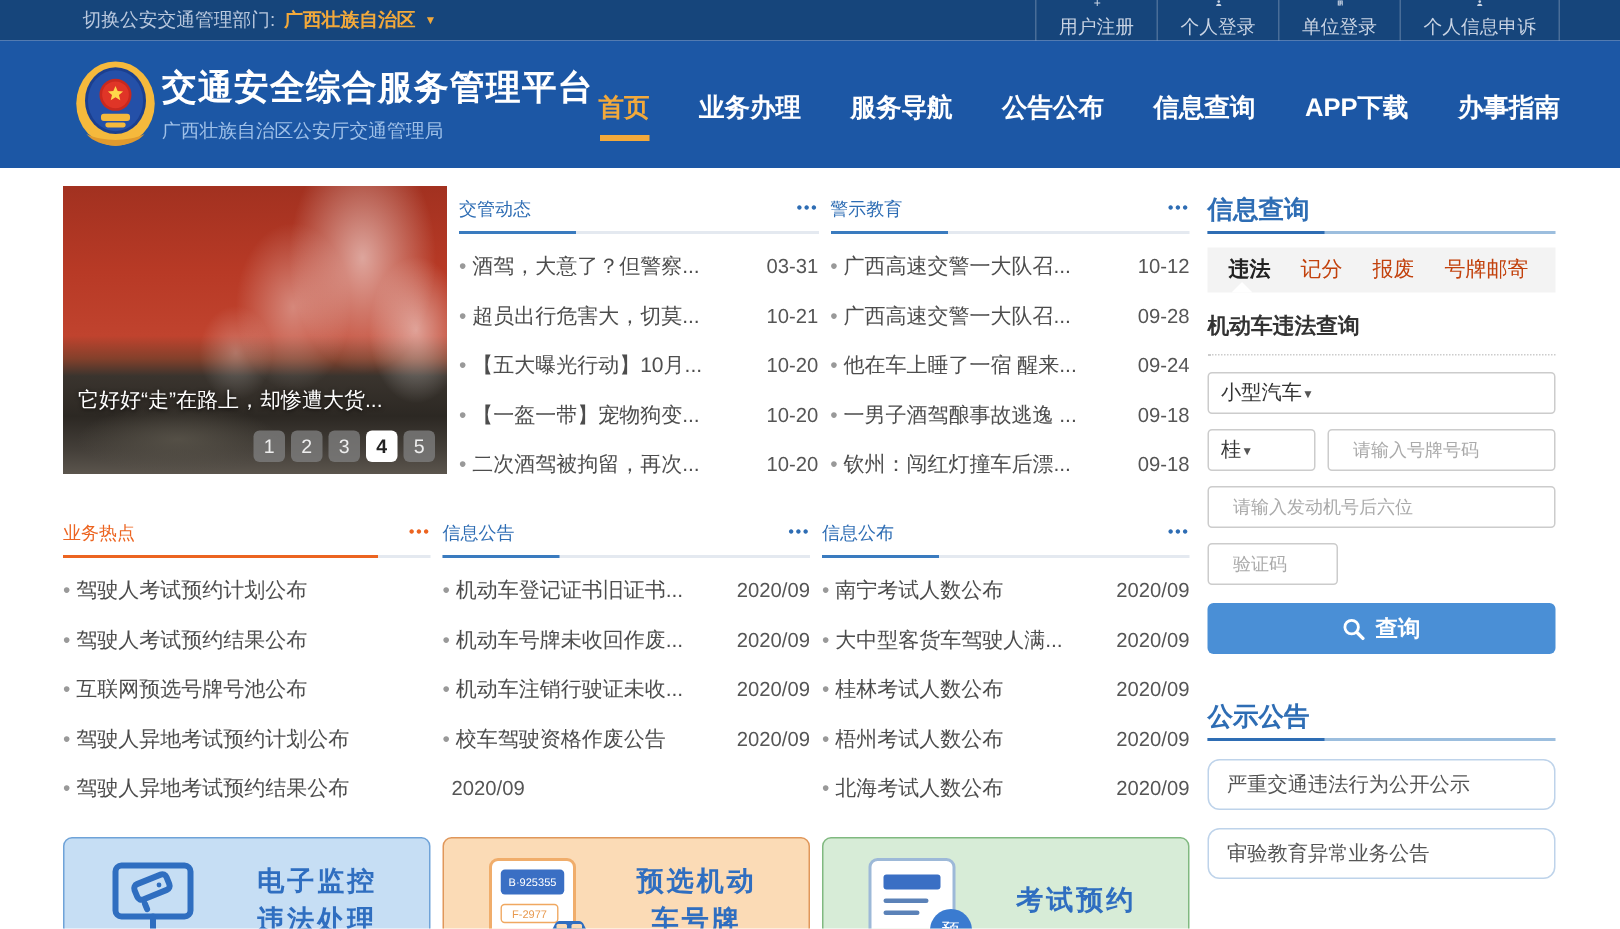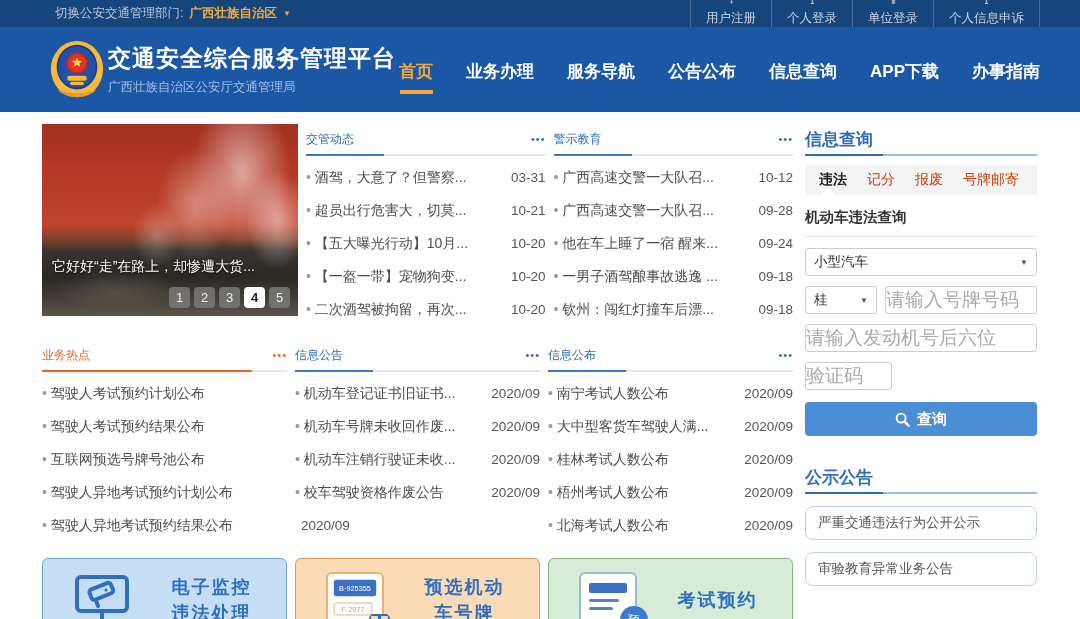--- a/index.html
+++ b/index.html
@@ -105,26 +105,26 @@
   .side-rule::before { content:""; position:absolute; left:0; top:0; height:2px; width:78px; background:#2e6db4; }
   .tabs { display:flex; background:#f3f3f3; height:30px; align-items:center; margin-top:9px;
     position:relative; padding:0 4px; }
   .tabs::after { content:""; position:absolute; left:16px; bottom:0; border-left:7px solid transparent;
     border-right:7px solid transparent; border-bottom:7px solid #fff; }
   .tab { padding:0 10px; font-size:14px; color:#c2410c; cursor:pointer; white-space:nowrap; }
   .tab.active { color:#222; font-weight:bold; }
   .form-title { font-size:14.5px; font-weight:bold; color:#333; margin:13px 0 9px; }
   .dotted { border-bottom:1px dotted #ccc; margin-bottom:11px; }
   .sel { height:28px; border:1px solid #ccc; border-radius:3px; display:flex; align-items:center;
-    justify-content:space-between; padding:0 8px; font-size:13.5px; color:#333; background:#fff;
+    padding:0 8px; font-size:13.5px; color:#333; background:#fff;
     margin-bottom:10px; cursor:pointer; }
   .sel .caret-down { font-size:8px; color:#555; }
   .frow { display:flex; gap:8px; margin-bottom:10px; }
   .sel-province { width:72px; margin-bottom:0; flex:0 0 auto; }
-  .inp { height:28px; border:1px solid #ccc; border-radius:3px; padding:0 0; font-size:19px;
+  .inp { height:28px; border:1px solid #ccc; border-radius:3px; padding:0 16px; font-size:12px;
     color:#333; width:100%; outline:none; font-family:inherit; }
   .inp::placeholder { color:#aaa; }
   .captcha { width:87px; display:block; margin-bottom:12px; }
   .full { margin-bottom:10px; }
   .submit { height:34px; width:100%; background:#4a8fd6; color:#fff; border:none; border-radius:4px;
     font-size:15px; font-weight:bold; display:flex; align-items:center; justify-content:center;
     gap:7px; cursor:pointer; font-family:inherit; }
   .side-gap { margin-top:26px; }
   .side-box { border:1px solid #bed3ea; border-radius:8px; height:34px; display:flex; align-items:center;
     padding:0 12px; font-size:13.5px; color:#555; margin-top:12px; background:#fff; cursor:pointer;

